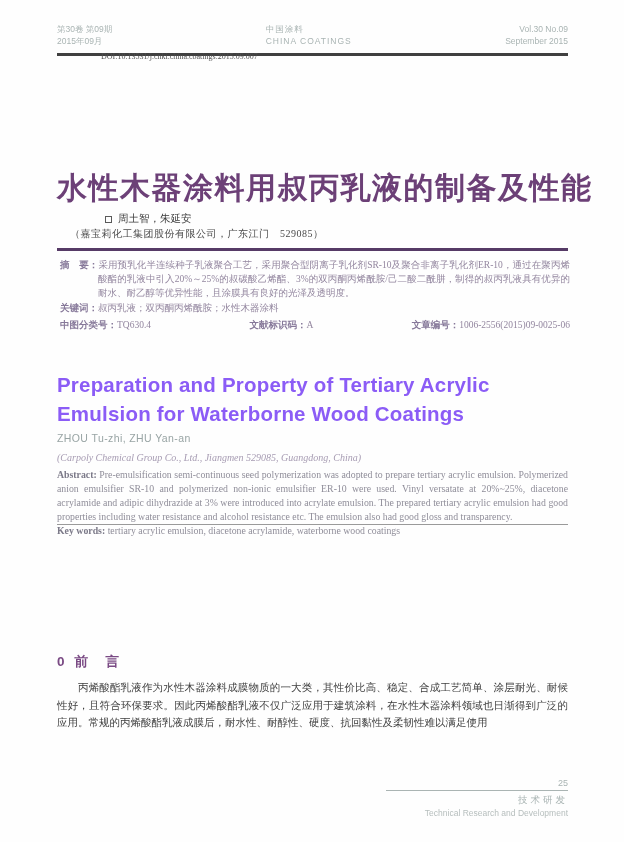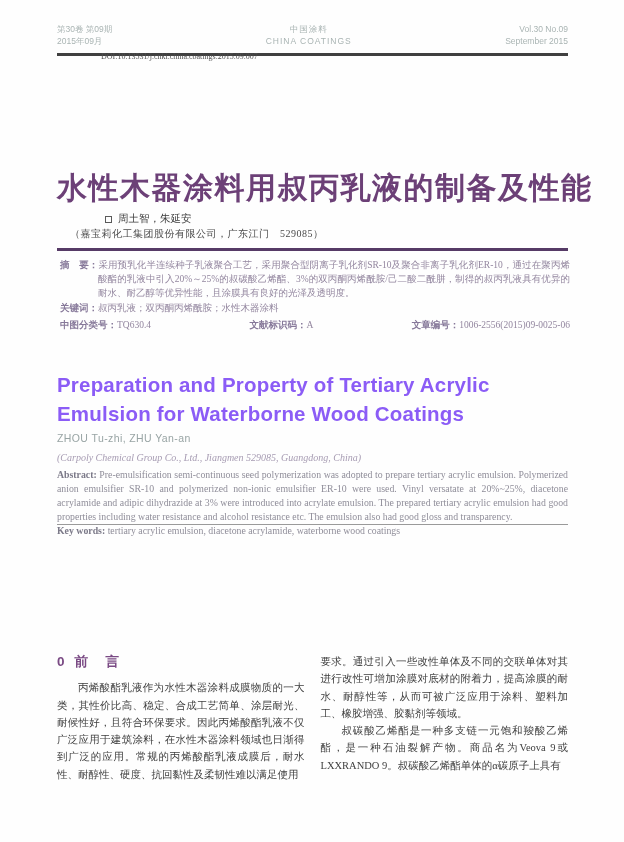--- a/index.html
+++ b/index.html
@@ -14,21 +14,21 @@
   }
   
   .journal-header {
     position: absolute; left: 57px; right: 56px; top: 24px;
     display: flex; justify-content: space-between;
     color: #a9b4b3; font-family: "Liberation Sans", sans-serif;
     font-size: 8.5px; line-height: 11.5px;
     padding-bottom: 6px;
     border-bottom: 3px solid #404040;
   }
-  .journal-header .h-center { text-align: center; letter-spacing: 1px; }
+  .journal-header .h-center { letter-spacing: 1px; }
   .journal-header .h-right  { text-align: right; }
   .doi-line {
     position: absolute; left: 57px; top: 52px;
     color: #4f4f4f; font-size: 8px; font-family: "Liberation Serif", serif; padding-left: 44px;
   }
   
   .cn-title {
     position: absolute; left: 57px; right: 50px; top: 168px;
     color: #6c4077; font-size: 30px; font-weight: bold;
     font-family: "Liberation Sans", sans-serif;
@@ -172,20 +172,22 @@
   </div>
   <div class="gray-rule"></div>
 
   <div class="body-cols">
     <div class="col">
       <div class="section-head">
         <span class="sec-num">0</span><span>前　言</span>
       </div>
       <p class="indent">丙烯酸酯乳液作为水性木器涂料成膜物质的一大类，其性价比高、稳定、合成工艺简单、涂层耐光、耐候性好，且符合环保要求。因此丙烯酸酯乳液不仅广泛应用于建筑涂料，在水性木器涂料领域也日渐得到广泛的应用。常规的丙烯酸酯乳液成膜后，耐水性、耐醇性、硬度、抗回黏性及柔韧性难以满足使用</p>
     </div>
-    <div class="col">
-      <p>要求。通过引入一些改性单体及不同的交联单体对其进行改性可增加涂膜对底材的附着力，提高涂膜的耐水、耐醇性等，从而可被广泛应用于涂料、塑料加工、橡胶增强、胶黏剂等领域。</p>
-      <p class="indent">叔碳酸乙烯酯是一种多支链一元饱和羧酸乙烯酯，是一种石油裂解产物。商品名为Veova 9或LXXRANDO 9。叔碳酸乙烯酯单体的α碳原子上具有</p>
-    </div>
   </div>
 
+  <div class="page-footer">
+    <div class="pg-num">25</div>
+    <div class="ft-line"></div>
+    <div class="ft-cn">技术研发</div>
+    <div class="ft-en">Technical Research and Development</div>
+  </div>
 
 </div>
 
 </body></html>

